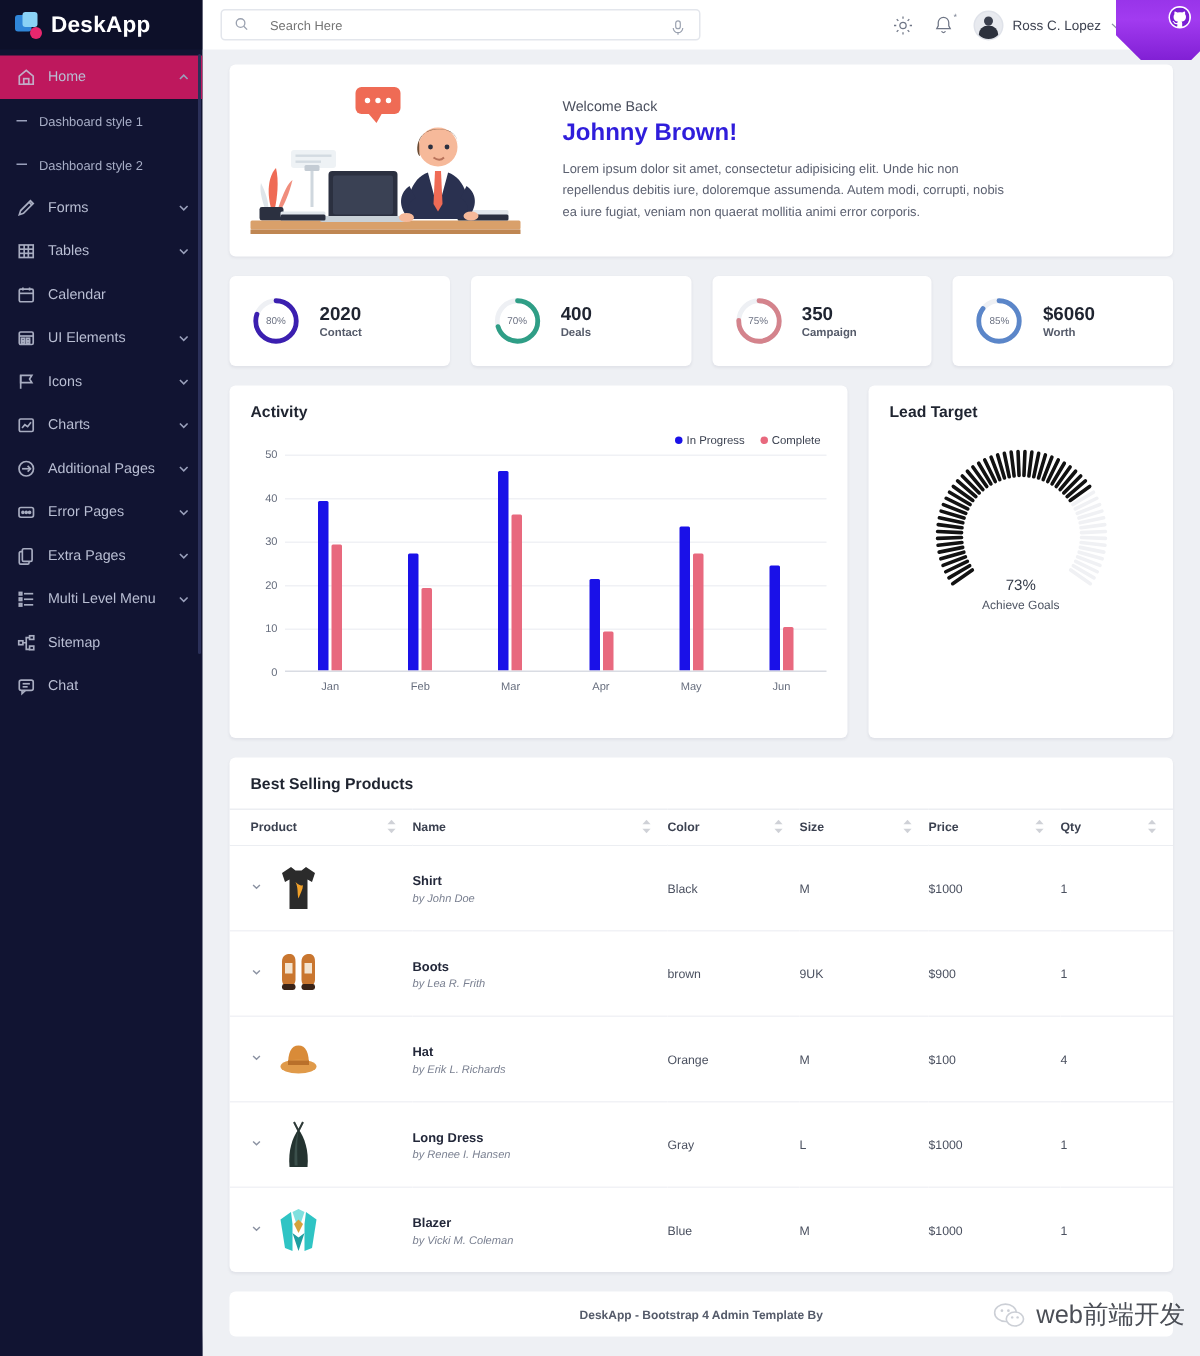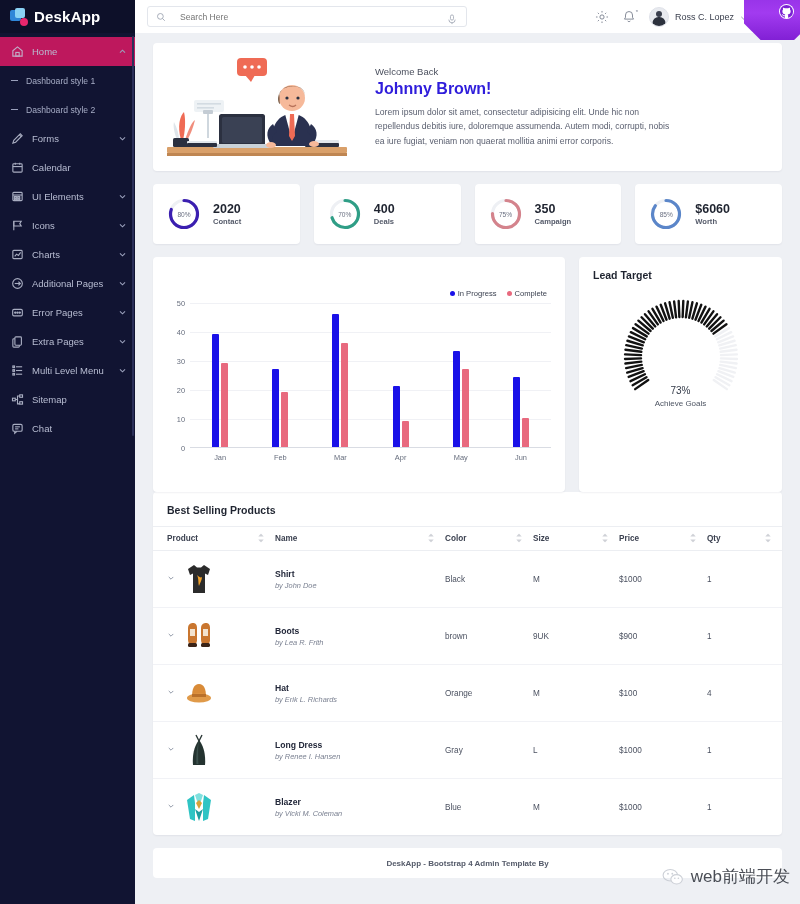--- a/index.html
+++ b/index.html
@@ -171,21 +171,21 @@
   .x-tick { flex: 1; text-align: center; font-size: 7.4px; color: #666d7d; }
 
   
   .gauge-wrap { position: absolute; left: 0; right: 0; top: 36px; display: flex; flex-direction: column; align-items: center; }
   .gauge { position: relative; width: 128px; height: 118px; }
   .gauge svg { width: 128px; height: 128px; }
   .gauge-val { font-size: 10px; color: #333a48; margin-top: -26px; }
   .gauge-lbl { font-size: 8px; color: #4d5462; margin-top: 3px; }
 
   
-  .table-card { }
+  .table-card { margin-top: 13px; }
   .table-head-title { padding: 12px 14px 10px 14px; font-size: 10.5px; font-weight: bold; color: #1f2430; }
   table { width: 100%; border-collapse: collapse; }
   thead th {
     text-align: left; font-size: 8.2px; font-weight: bold; color: #3b4150;
     padding: 7px 0 7px 0; border-top: 1px solid #eceef2; border-bottom: 1px solid #eceef2;
     position: relative; background: #fff;
   }
   thead th .sorter { position: absolute; right: 10px; top: 50%; transform: translateY(-50%); opacity: .32; }
   thead th .sorter svg { width: 8px; height: 9px; fill: #6d7484; }
   tbody td { font-size: 8.2px; color: #4b5160; padding: 10px 0; border-bottom: 1px solid #f1f2f6; vertical-align: middle; }
@@ -252,20 +252,35 @@
           <span>Dashboard style 2</span>
         </div>
         <div class="menu-item">
           <span class="mi-icon">
             <svg viewBox="0 0 14 14">
               <path d="M2 12l1-3 7-7 2 2-7 7z"></path>
               <line x1="9" y1="3" x2="11" y2="5"></line>
             </svg>
           </span>
           <span class="menu-label">Forms</span>
+          <span class="caret"><svg viewBox="0 0 12 12">
+              <polyline points="2.6,4.4 6,7.8 9.4,4.4"></polyline>
+            </svg></span>
+        </div>
+        <div class="menu-item">
+          <span class="mi-icon">
+            <svg viewBox="0 0 14 14">
+              <rect x="2" y="2.5" width="10" height="9"></rect>
+              <line x1="2" y1="5.5" x2="12" y2="5.5"></line>
+              <line x1="2" y1="8.5" x2="12" y2="8.5"></line>
+              <line x1="5.5" y1="2.5" x2="5.5" y2="11.5"></line>
+              <line x1="8.5" y1="2.5" x2="8.5" y2="11.5"></line>
+            </svg>
+          </span>
+          <span class="menu-label">Tables</span>
           <span class="caret"><svg viewBox="0 0 12 12">
               <polyline points="2.6,4.4 6,7.8 9.4,4.4"></polyline>
             </svg></span>
         </div>
         <div class="menu-item">
           <span class="mi-icon">
             <svg viewBox="0 0 14 14">
               <rect x="2" y="3" width="10" height="9" rx="1"></rect>
               <line x1="2" y1="6" x2="12" y2="6"></line>
               <line x1="4.6" y1="1.8" x2="4.6" y2="4"></line>
@@ -547,20 +562,21 @@
             </svg><span class="pct">85%</span></div>
           <div>
             <div class="stat-num">$6060</div>
             <div class="stat-lbl">Worth</div>
           </div>
         </div>
       </section>
 
     <section class="charts-row">
       <div class="card activity-card">
+        <div class="card-title">Activity</div>
         <div class="legend" id="legend">
             <span class="legend-it">
               <span class="legend-dot" style="background:#1a11e8"></span>
               <span>In Progress</span>
             </span>
             <span class="legend-it">
               <span class="legend-dot" style="background:#e8697e"></span>
               <span>Complete</span>
             </span>
           </div>

